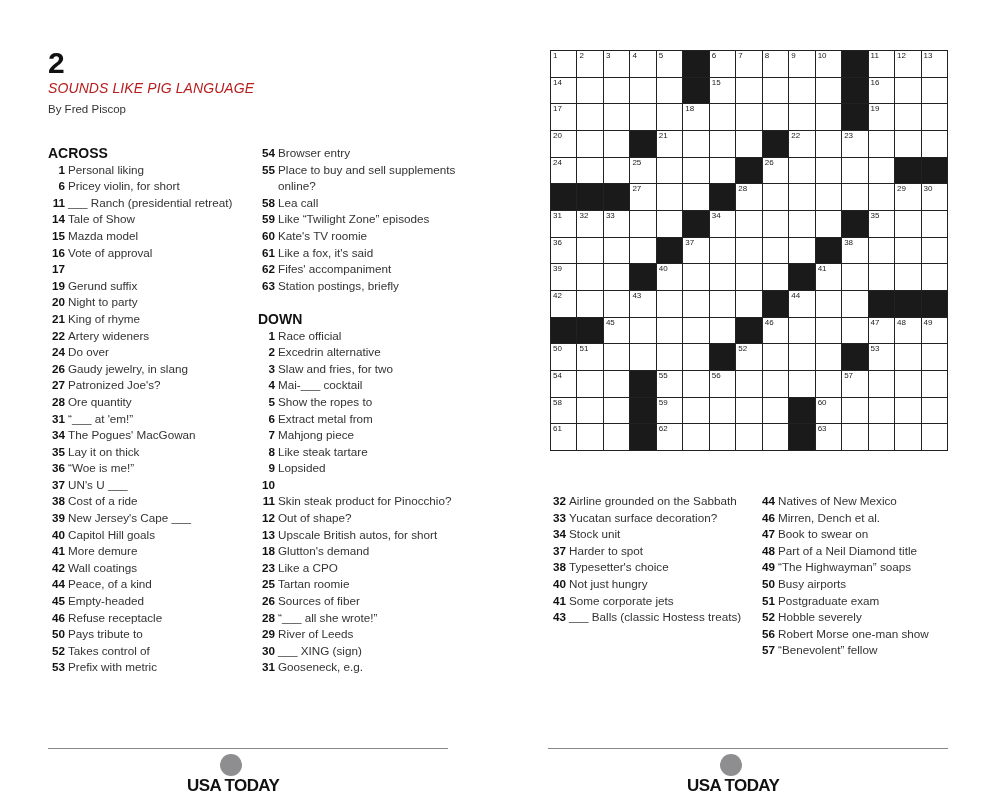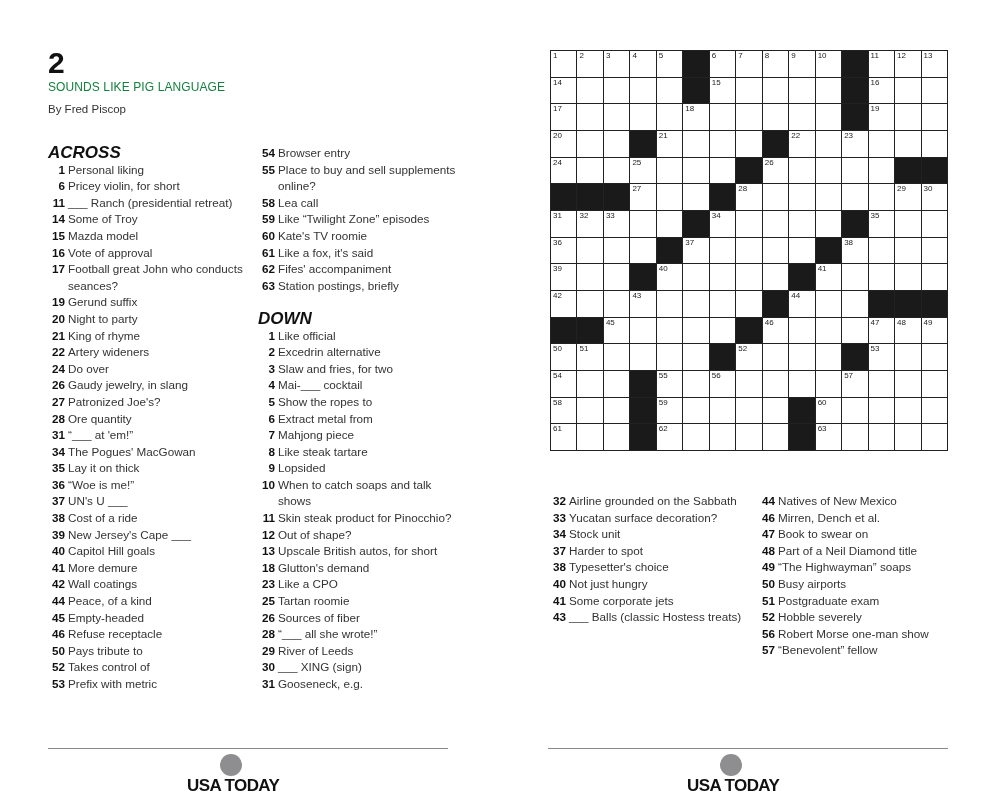--- a/index.html
+++ b/index.html
@@ -4,30 +4,30 @@
   <style>
     * { box-sizing: border-box; margin: 0; padding: 0; }
     html, body { width: 1000px; height: 800px; background: #ffffff; overflow: hidden; }
     body { position: relative; font-family: "Liberation Sans", "DejaVu Sans", sans-serif; color: #222; }
 
     .page { position: absolute; top: 0; height: 800px; }
     .page-left { left: 0; width: 500px; }
     .page-right { left: 500px; width: 500px; }
 
     .puzzle-number { position: absolute; left: 48px; top: 48px; font-size: 30px; font-weight: bold; color: #111; line-height: 1; }
-    .puzzle-title { position: absolute; left: 48px; top: 80px; font-size: 12px; color: #15803d; letter-spacing: 0.1px; }
+    .puzzle-title { position: absolute; left: 48px; top: 80px; font-size: 14px; color: #b91c1c; letter-spacing: 0.1px; font-style: italic; }
     .puzzle-byline { position: absolute; left: 48px; top: 103px; font-size: 11.5px; color: #333; }
 
     .clue-col { position: absolute; font-size: 11.7px; line-height: 16.6px; color: #333; }
     .clue-col.left1 { left: 48px; top: 145px; width: 200px; }
     .clue-col.left2 { left: 258px; top: 145px; width: 200px; }
     .clue-col.right1 { left: 49px; top: 493px; width: 200px; }
     .clue-col.right2 { left: 258px; top: 493px; width: 200px; }
 
-    .section-head { font-weight: bold; font-size: 17px; color: #111; height: 16.6px; font-style: italic; }
+    .section-head { font-weight: bold; font-size: 14px; color: #111; height: 16.6px; }
     .section-gap { height: 16.6px; }
     .clue { display: flex; align-items: flex-start; }
     .clue-num { flex: 0 0 20px; text-align: right; font-weight: bold; color: #111; padding-right: 3px; }
     .clue-text { flex: 1; }
 
     .footer-rule { position: absolute; top: 748px; height: 1px; background: #888; }
     .page-left .footer-rule { left: 48px; width: 400px; }
     .page-right .footer-rule { left: 48px; width: 400px; }
     .logo { position: absolute; top: 754px; display: flex; align-items: center; flex-direction: column; }
     .page-left .logo { left: 187px; }
@@ -59,33 +59,32 @@
       <div class="clue">
         <span class="clue-num">6</span>
         <span class="clue-text">Pricey violin, for short</span>
       </div>
       <div class="clue">
         <span class="clue-num">11</span>
         <span class="clue-text">___ Ranch (presidential retreat)</span>
       </div>
       <div class="clue">
         <span class="clue-num">14</span>
-        <span class="clue-text">Some of Troy</span>
+        <span class="clue-text">Tale of Show</span>
       </div>
       <div class="clue">
         <span class="clue-num">15</span>
         <span class="clue-text">Mazda model</span>
       </div>
       <div class="clue">
         <span class="clue-num">16</span>
         <span class="clue-text">Vote of approval</span>
       </div>
       <div class="clue">
         <span class="clue-num">17</span>
-        <span class="clue-text">Football great John who conducts seances?</span>
       </div>
       <div class="clue">
         <span class="clue-num">19</span>
         <span class="clue-text">Gerund suffix</span>
       </div>
       <div class="clue">
         <span class="clue-num">20</span>
         <span class="clue-text">Night to party</span>
       </div>
       <div class="clue">
@@ -207,21 +206,21 @@
         <span class="clue-text">Fifes' accompaniment</span>
       </div>
       <div class="clue">
         <span class="clue-num">63</span>
         <span class="clue-text">Station postings, briefly</span>
       </div>
       <div class="section-gap"></div>
       <div class="section-head">DOWN</div>
       <div class="clue">
         <span class="clue-num">1</span>
-        <span class="clue-text">Like official</span>
+        <span class="clue-text">Race official</span>
       </div>
       <div class="clue">
         <span class="clue-num">2</span>
         <span class="clue-text">Excedrin alternative</span>
       </div>
       <div class="clue">
         <span class="clue-num">3</span>
         <span class="clue-text">Slaw and fries, for two</span>
       </div>
       <div class="clue">
@@ -243,21 +242,20 @@
       <div class="clue">
         <span class="clue-num">8</span>
         <span class="clue-text">Like steak tartare</span>
       </div>
       <div class="clue">
         <span class="clue-num">9</span>
         <span class="clue-text">Lopsided</span>
       </div>
       <div class="clue">
         <span class="clue-num">10</span>
-        <span class="clue-text">When to catch soaps and talk shows</span>
       </div>
       <div class="clue">
         <span class="clue-num">11</span>
         <span class="clue-text">Skin steak product for Pinocchio?</span>
       </div>
       <div class="clue">
         <span class="clue-num">12</span>
         <span class="clue-text">Out of shape?</span>
       </div>
       <div class="clue">

